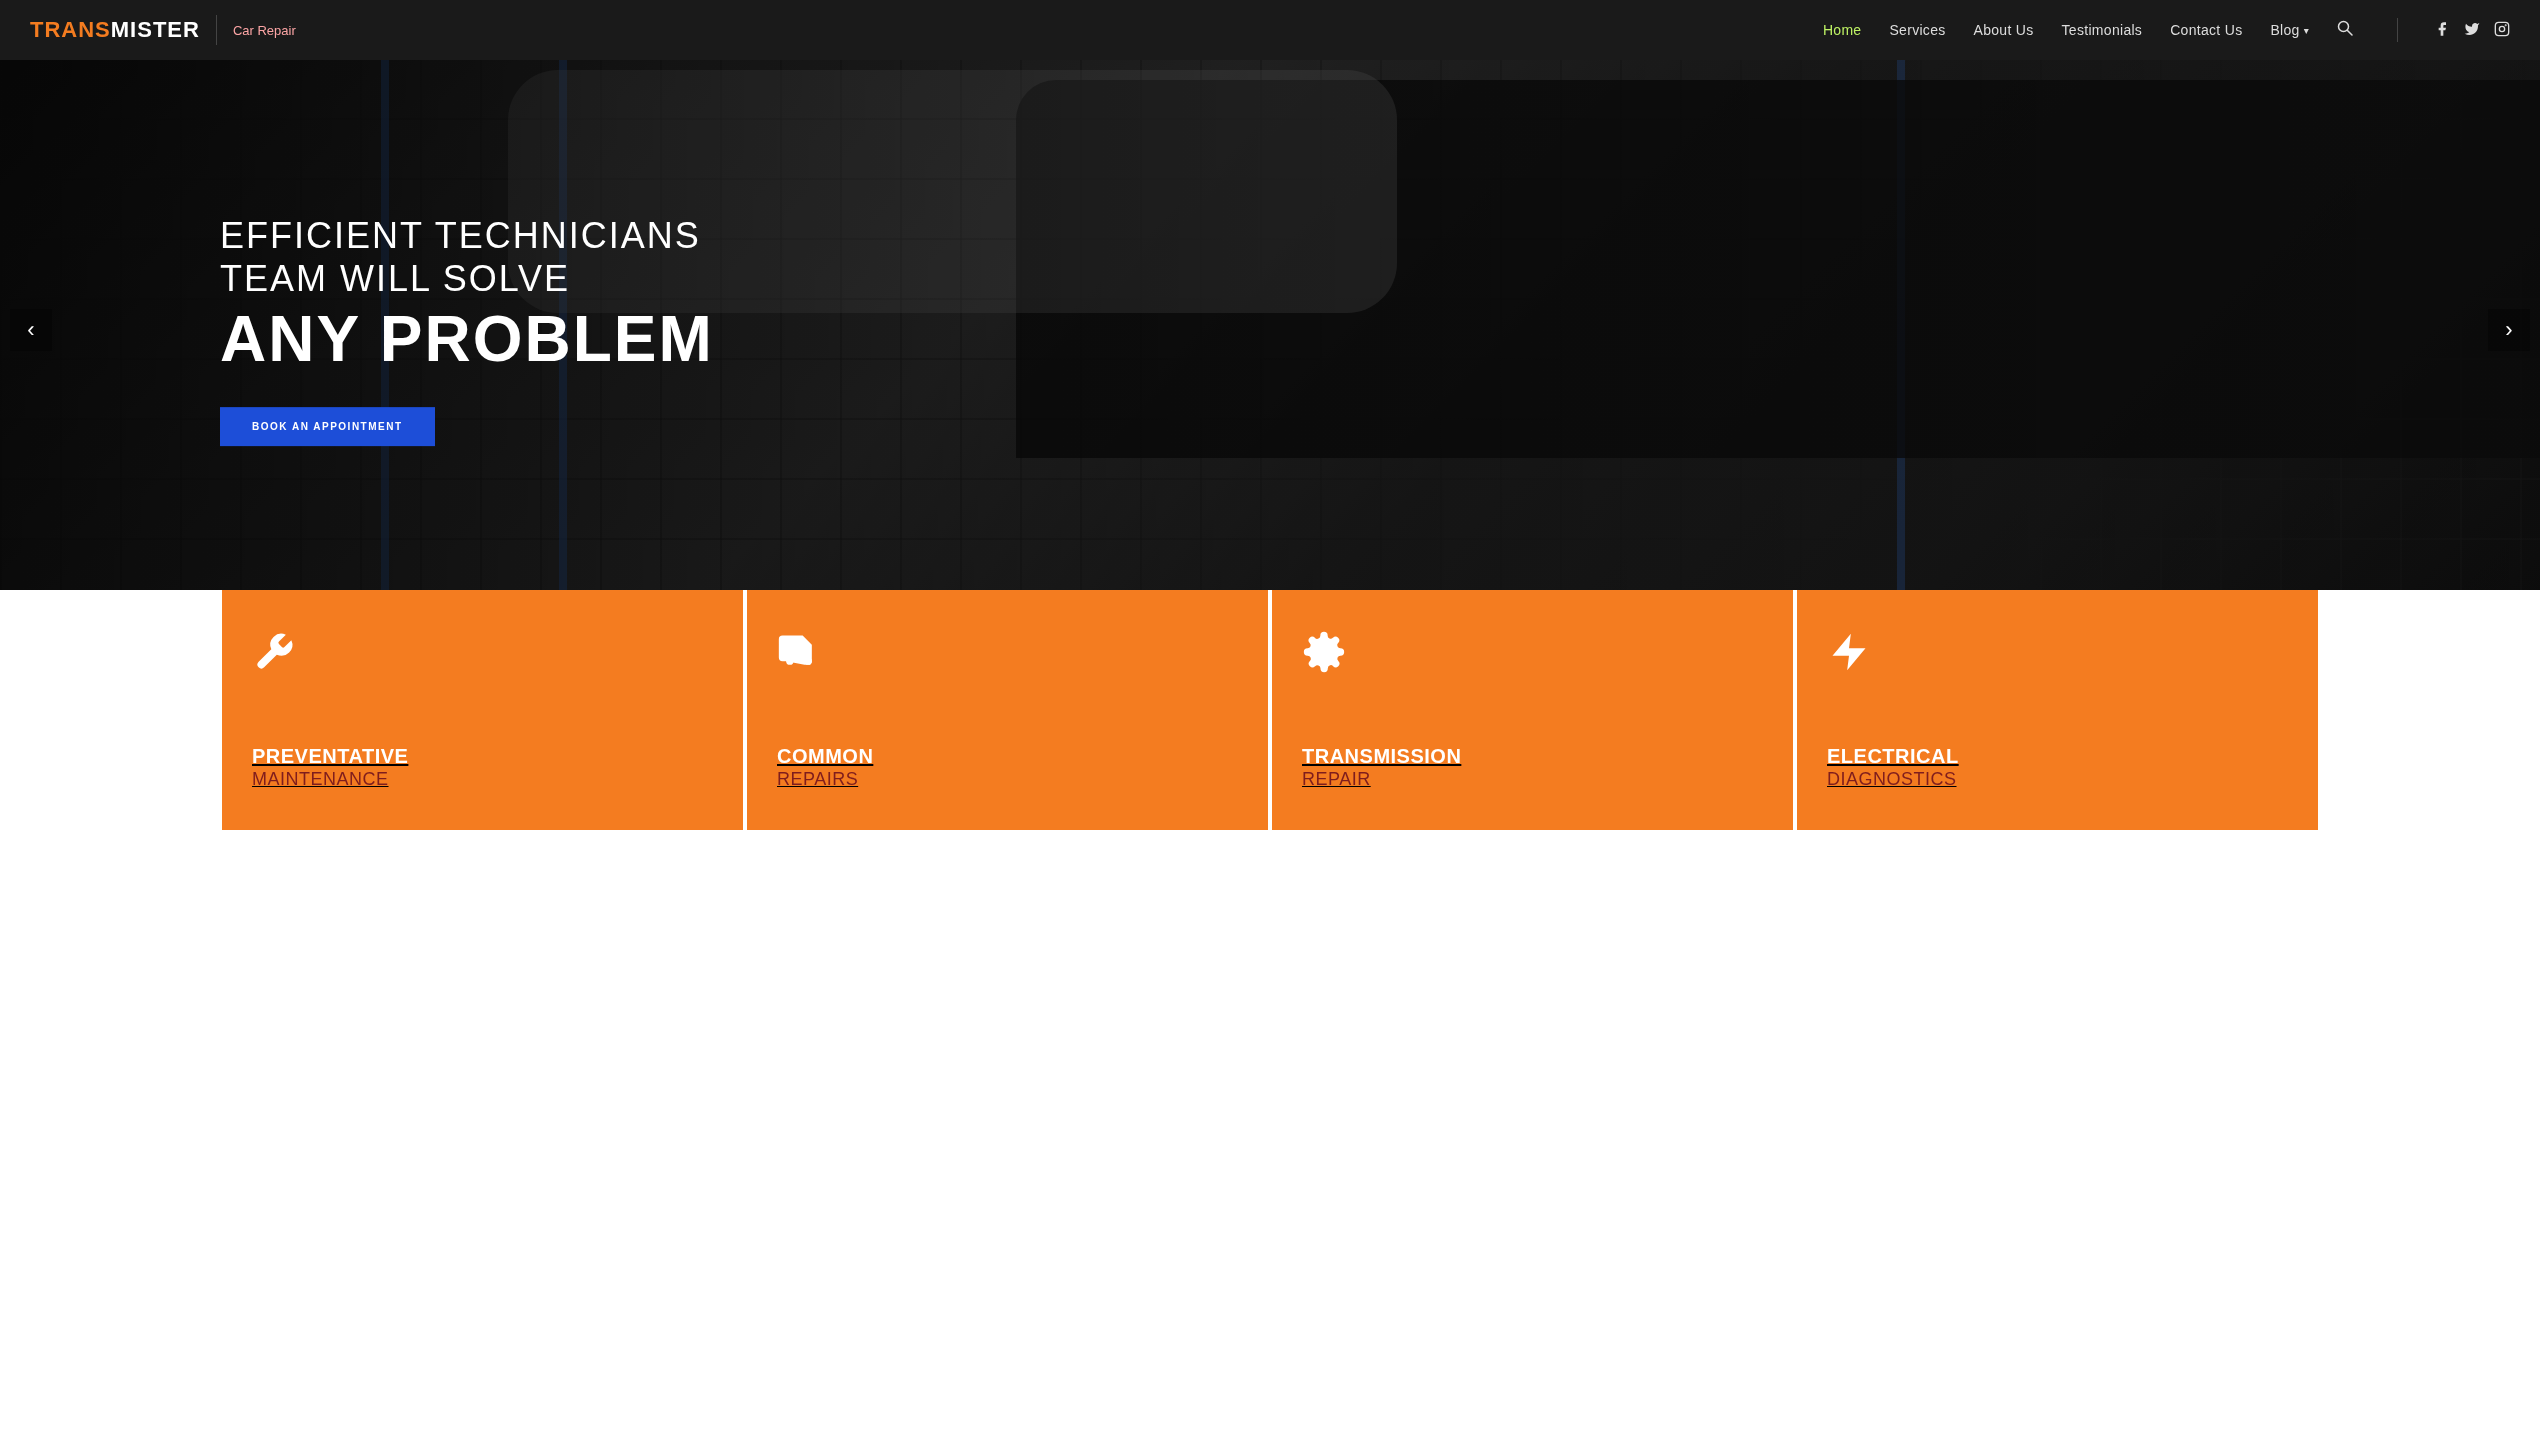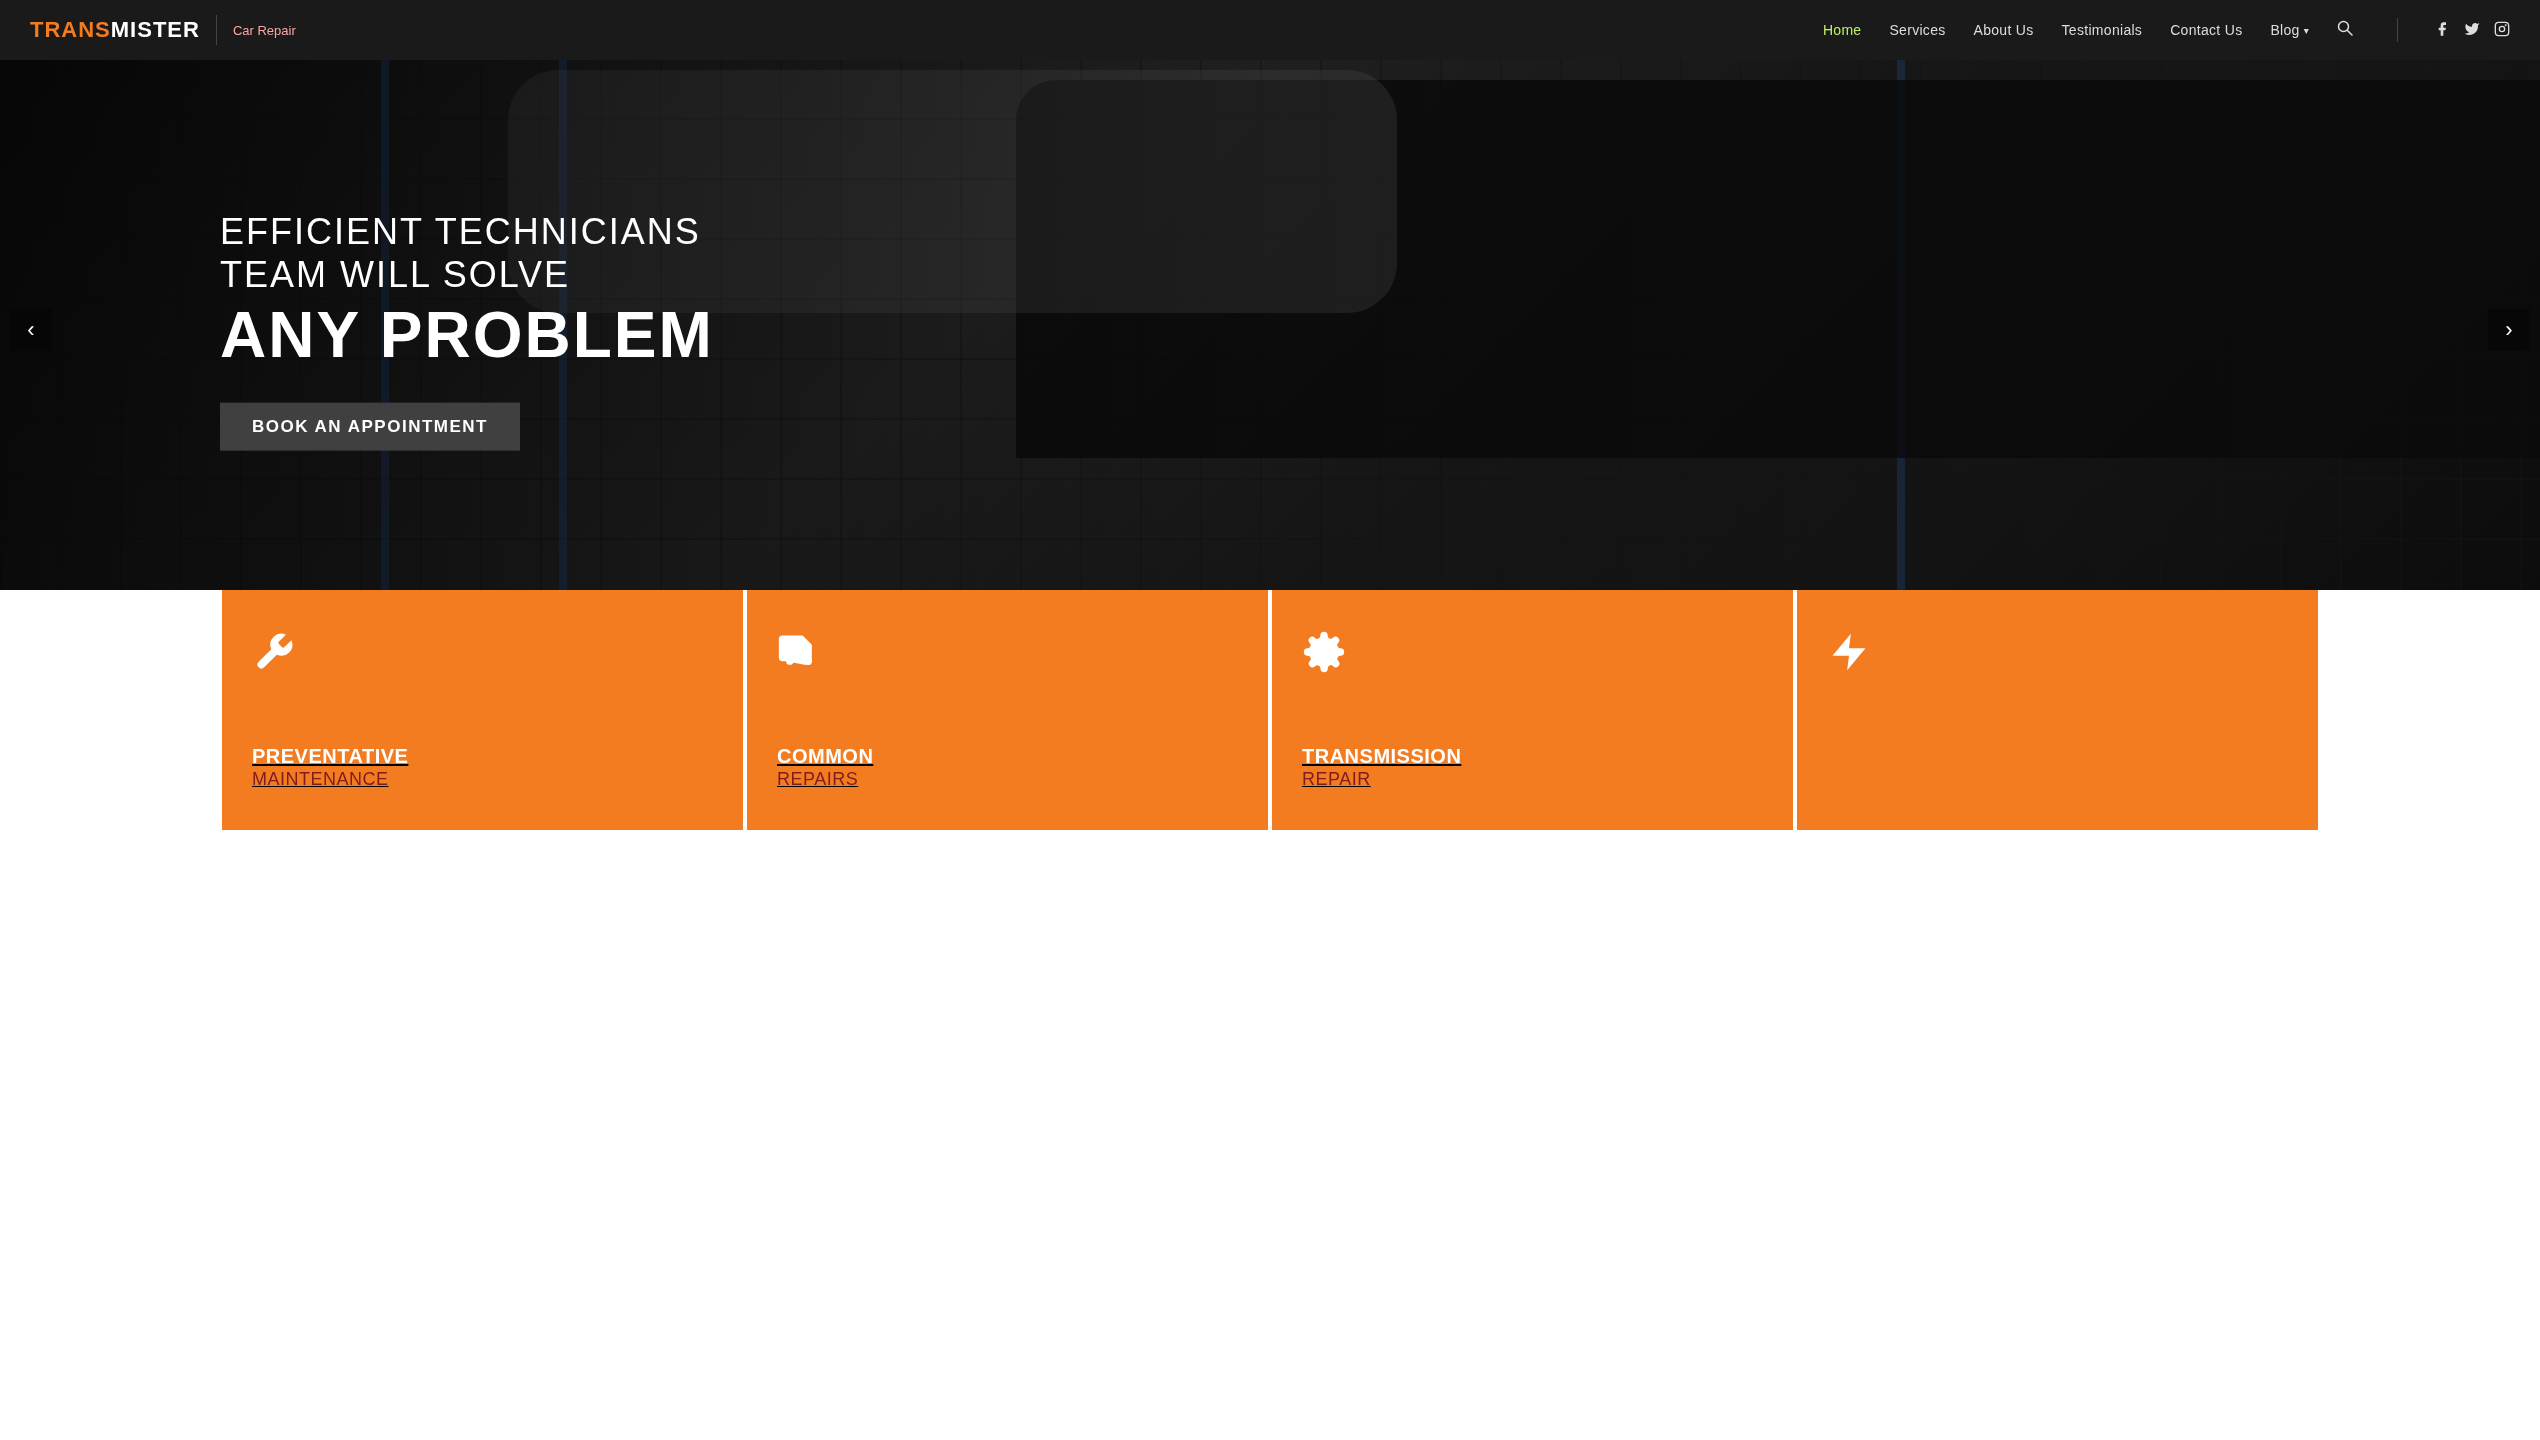--- a/index.html
+++ b/index.html
@@ -134,23 +134,23 @@
       font-size: 64px;
       font-weight: 900;
       letter-spacing: 2px;
       line-height: 1.1;
       text-transform: uppercase;
       margin-top: 4px;
     }
     .hero-btn {
       display: inline-block;
       margin-top: 32px;
-      background: #404040;
-      color: #fff;
-      font-size: 17px;
+      background: #1d4ed8;
+      color: #fff;
+      font-size: 10px;
       font-weight: 700;
       letter-spacing: 1.5px;
       text-transform: uppercase;
       padding: 14px 32px;
       border: none;
       cursor: pointer;
       text-decoration: none;
       transition: background 0.2s;
     }
 
@@ -350,15 +350,19 @@
       <div class="service-label-bottom">REPAIR</div>
     </div>
   </div>
 
   <div class="service-card">
     <div>
       <svg class="icon-svg" viewBox="0 0 24 24">
         <polygon points="13 2 3 14 12 14 11 22 21 10 12 10 13 2"></polygon>
       </svg>
     </div>
+    <div>
+      <div class="service-label-top">ELECTRICAL</div>
+      <div class="service-label-bottom">DIAGNOSTICS</div>
+    </div>
   </div>
 
 </div>
 
 </body></html>

